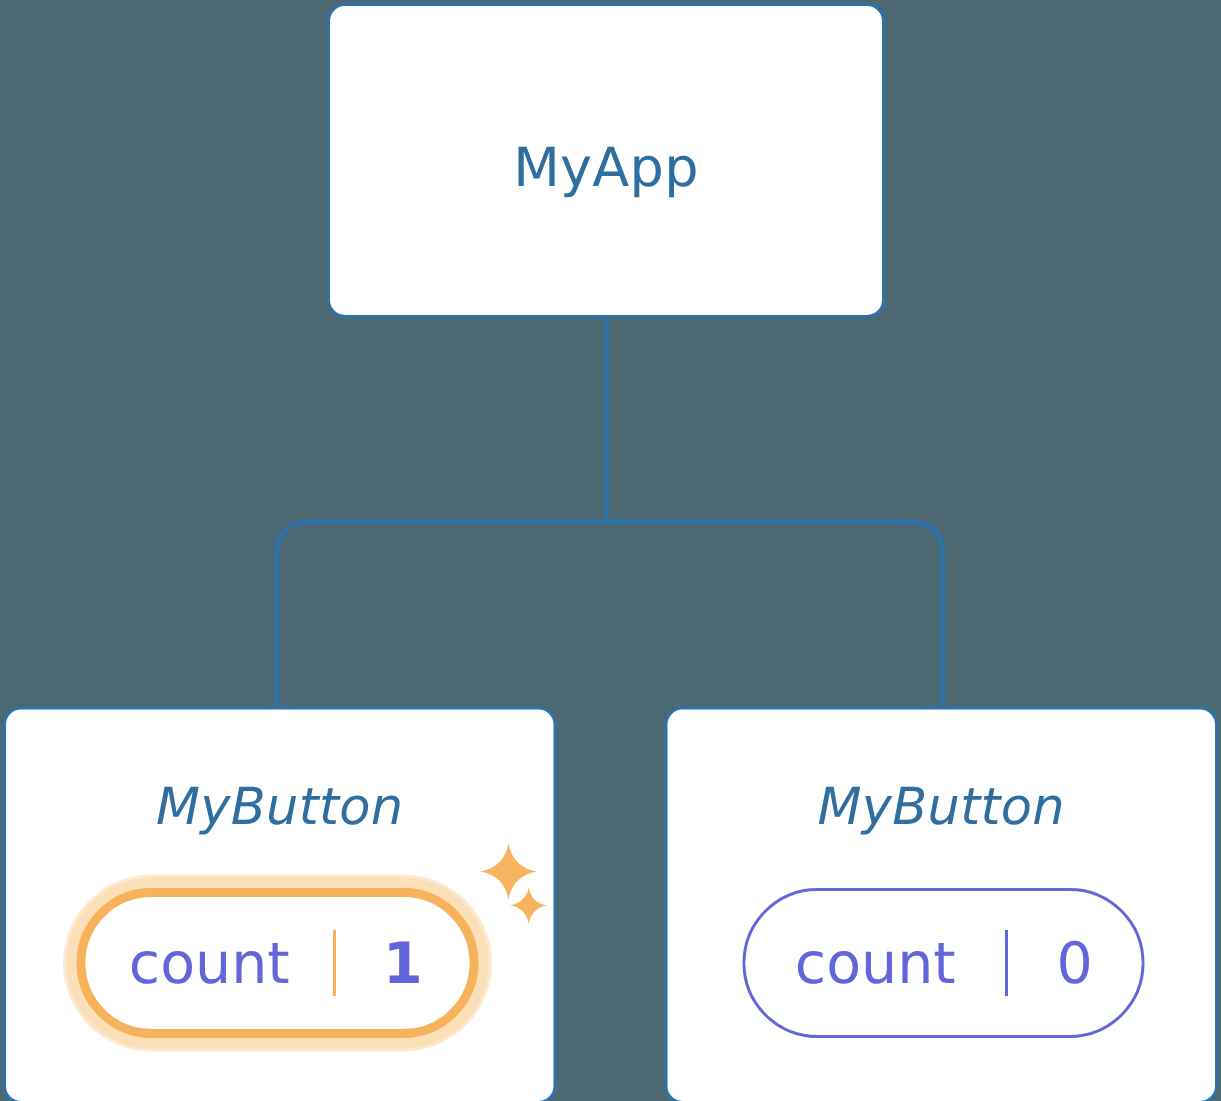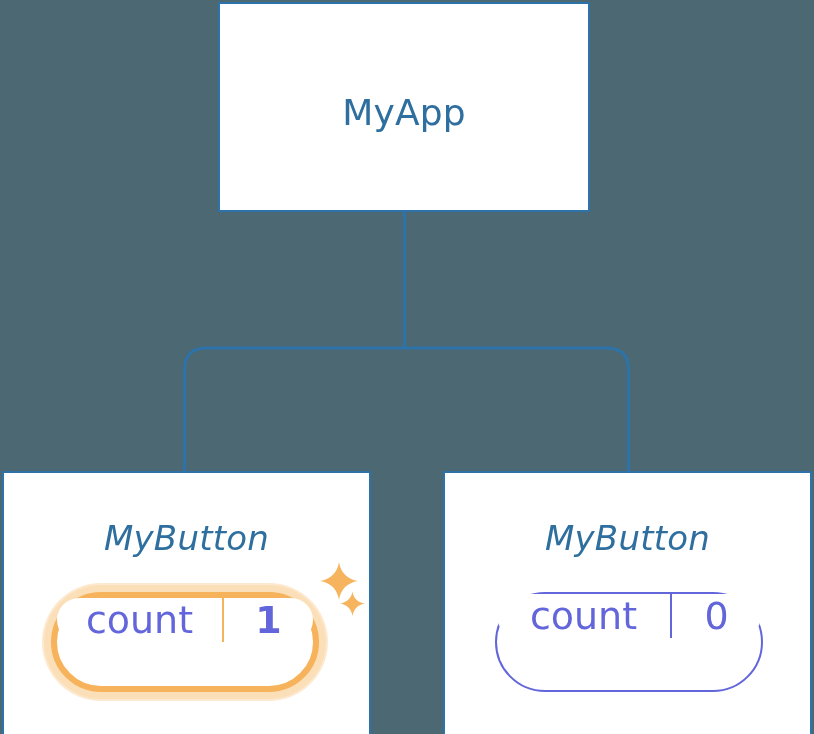--- a/index.html
+++ b/index.html
@@ -22,21 +22,21 @@
     left: 0; top: 0;
     width: 814px; height: 734px;
     pointer-events: none;
   }
 
   
   .card {
     position: absolute;
     background: #ffffff;
     border: 2.5px solid #2d73a9;
-    border-radius: 1px;
+    border-radius: 12px;
     box-sizing: border-box;
   }
   .card-title {
     position: absolute;
     left: 0;
     width: 100%;
     text-align: center;
     color: #2e6f9f;
     font-size: 34px;
     font-weight: 400;
@@ -73,21 +73,21 @@
     top: 516px;
     font-style: italic;
   }
   #card-left .card-title  { top: 45px; }
   #card-right .card-title { top: 45px; }
 
   
   .pill-wrap {
     position: absolute;
     display: flex;
-    align-items: flex-start;
+    align-items: center;
     box-sizing: border-box;
     background: #ffffff;
   }
 
   
   #pill-right {
     left: 50px;
     top: 119px;
     width: 268px;
     height: 100px;

